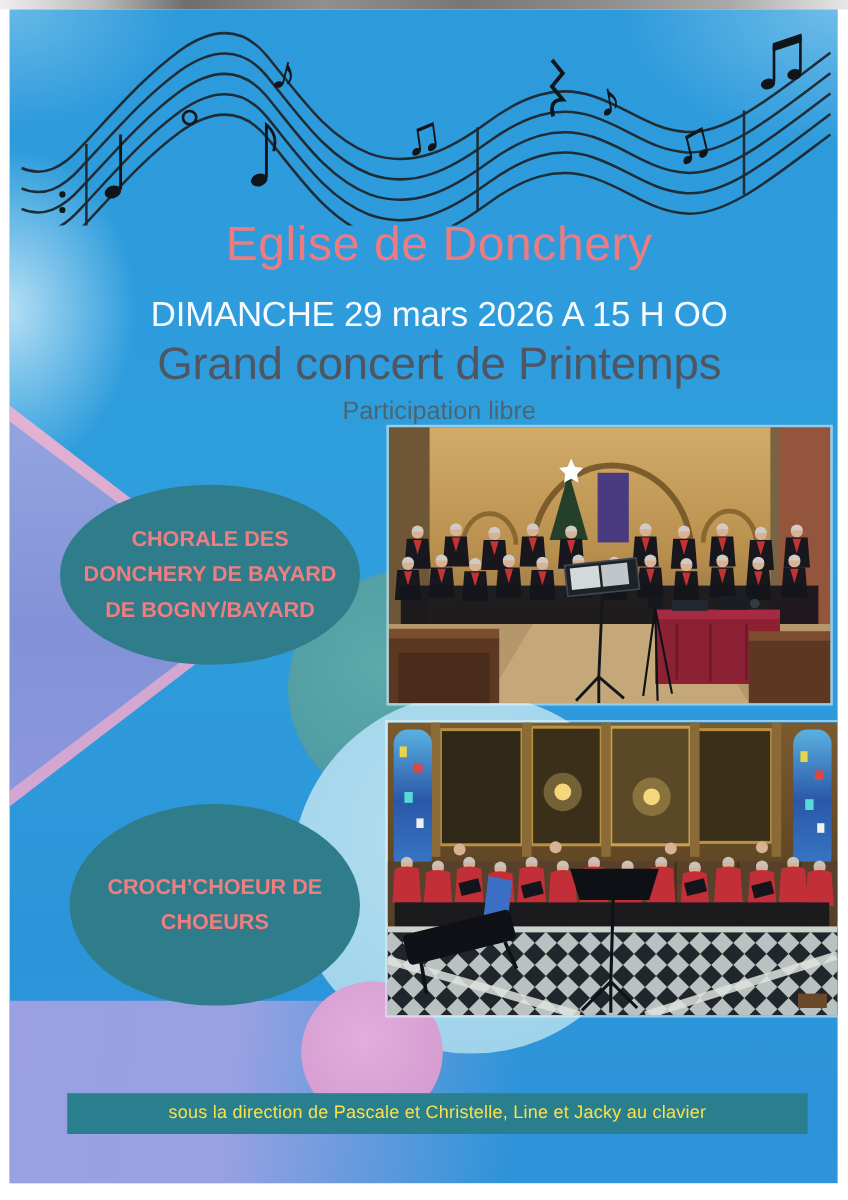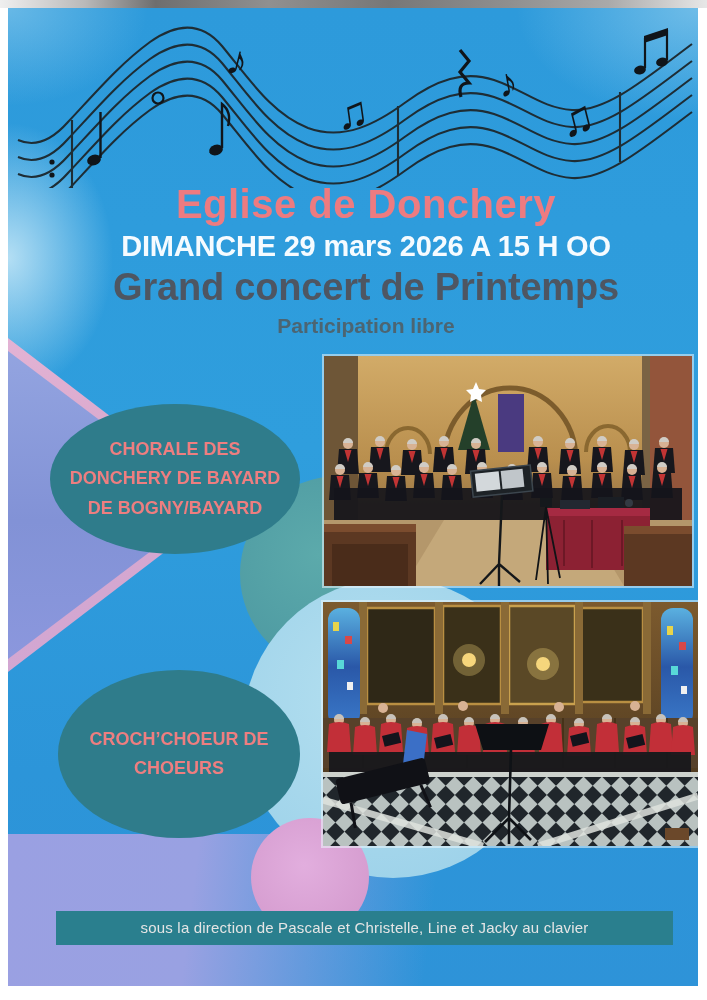--- a/index.html
+++ b/index.html
@@ -31,39 +31,39 @@
   .bottom-lavender{left:0;top:826px;width:620px;height:152px;z-index:1;
     background:linear-gradient(97deg,#9aa0e2 0%,#99a1e2 30%,rgba(72,150,217,0) 68%);}
   .circle-teal{left:232px;top:468px;width:196px;height:196px;border-radius:50%;z-index:2;
     background:radial-gradient(circle at 40% 40%,#5caaab,#4e9aa2 70%);}
   .circle-blue{left:235px;top:570px;width:300px;height:300px;border-radius:50%;z-index:2;
     background:radial-gradient(circle at 45% 40%,#b5e0f0,#9fd3ea 75%);}
   .pink-blob{left:243px;top:810px;width:118px;height:118px;border-radius:50%;z-index:2;
     background:radial-gradient(circle at 45% 40%,#e2aede,#d59ccf 75%);}
   .staff-svg{left:0;top:4px;width:690px;height:176px;z-index:3;}
   
-  .header-block{left:40px;top:176px;width:636px;z-index:4;text-align:center;font-weight:bold;}
+  .header-block{left:40px;top:176px;width:636px;z-index:4;text-align:center;font-weight:normal;}
   .venue{font-size:40px;line-height:1.0;color:#ed7b80;letter-spacing:.5px;}
-  .datetime{margin-top:8px;font-size:29px;line-height:1.0;color:#f5fbff;letter-spacing:-0.2px;}
+  .datetime{margin-top:25px;font-size:29px;line-height:1.0;color:#f5fbff;letter-spacing:-0.2px;}
   .concert-title{margin-top:7px;font-size:38px;line-height:1.0;color:#4e5662;letter-spacing:-0.2px;}
   .admission{margin-top:9px;font-size:21px;line-height:1.0;color:#4c6572;}
   
   .choir-oval{position:absolute;border-radius:50%;background:#2f7c8b;z-index:5;
     display:flex;flex-direction:column;align-items:center;justify-content:center;
     color:#ee7e80;font-weight:bold;font-size:18px;line-height:1.62;text-align:center;}
   .oval-1{left:42px;top:396px;width:250px;height:150px;}
   .oval-2{left:50px;top:662px;width:242px;height:168px;}
   
   .photo{position:absolute;z-index:6;box-shadow:0 0 0 2px rgba(235,246,252,.55);}
   .photo-1{left:316px;top:348px;width:368px;height:230px;}
   .photo-2{left:315px;top:594px;width:375px;height:244px;}
   .photo svg{display:block;width:100%;height:100%;}
   
   .footer-banner{left:48px;top:903px;width:617px;height:34px;z-index:7;background:#2a7f8e;
-    color:#e5e5e5;font-size:15px;letter-spacing:.2px;text-align:center;line-height:34px;}
+    color:#fde047;font-size:15px;letter-spacing:.2px;text-align:center;line-height:34px;}
 </style>
 </head>
 <body>
 
 <div class="scan-strip-top"></div>
 
 <div class="poster">
 
   <div class="layer wedge-pink"></div>
   <div class="layer wedge-blue"></div>

